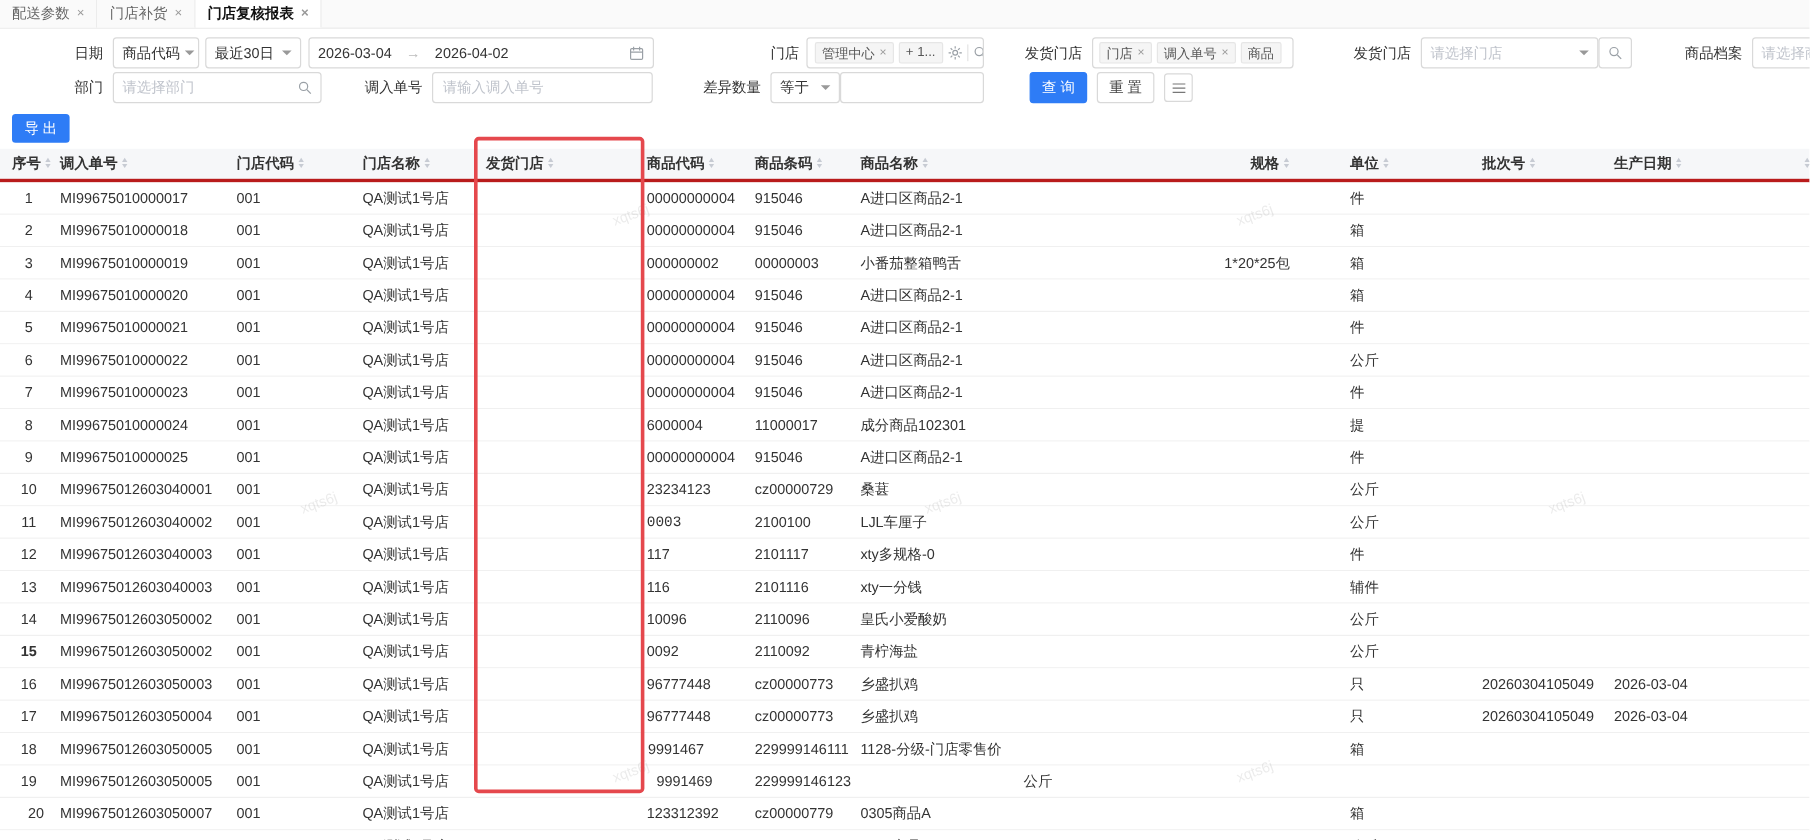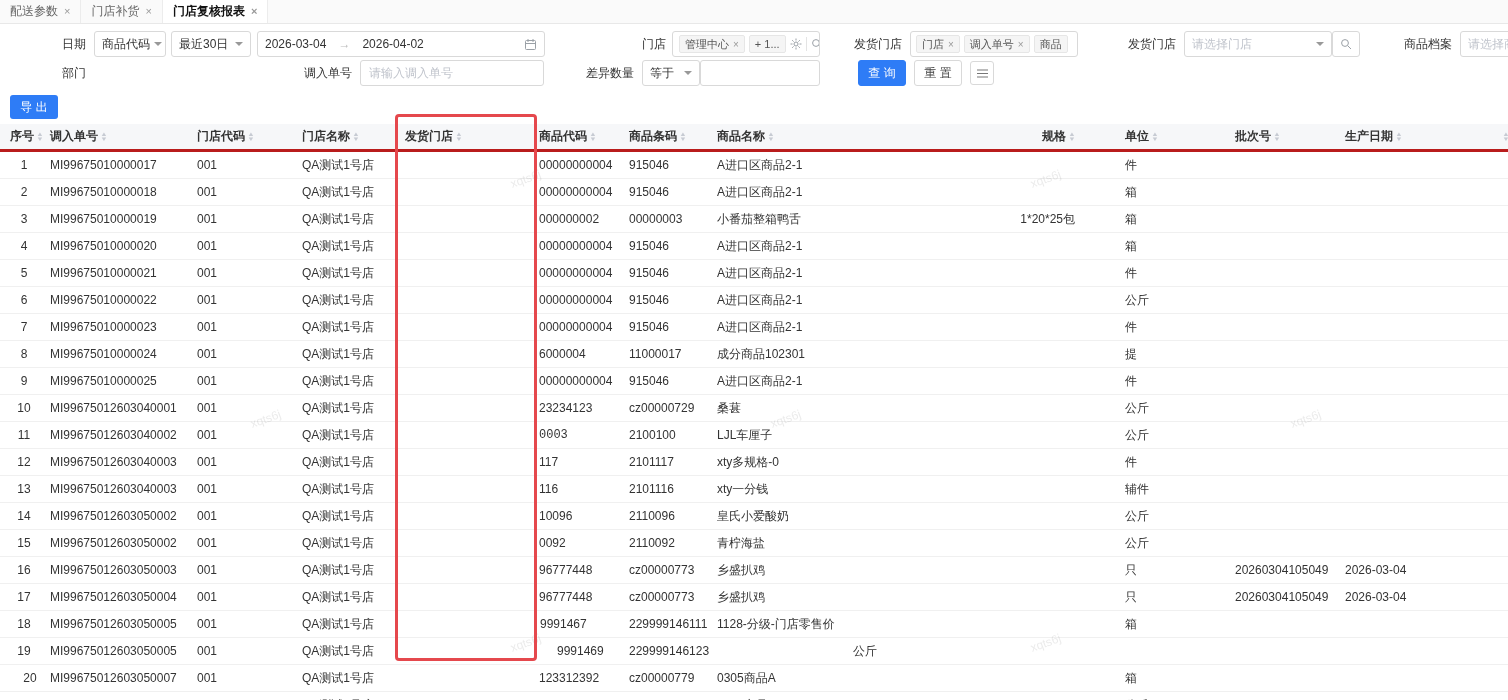--- a/index.html
+++ b/index.html
@@ -156,20 +156,29 @@
         </svg>
     </span>
   </div>
 
   <div class="flabel" style="left:1370px;top:7px;width:82px">商品档案</div>
   <div class="fbox" style="left:1460px;top:7px;width:120px">
     <span class="placeholder">请选择商品</span>
   </div>
 
   <div class="flabel" style="left:36px;top:36px;width:50px">部门</div>
+  <div class="fbox" style="left:94px;top:36px;width:174px">
+    <span class="placeholder">请选择部门</span>
+    <span class="spacer icon-svg">
+      <svg width="12" height="12" viewBox="0 0 12 12">
+          <circle cx="5" cy="5" r="3.4" fill="none" stroke="#9aa0a6"></circle>
+          <line x1="7.8" y1="7.8" x2="11" y2="11" stroke="#9aa0a6"></line>
+        </svg>
+    </span>
+  </div>
 
   <div class="flabel" style="left:272px;top:36px;width:80px">调入单号</div>
   <input class="finput" style="left: 360px; top: 36px; width: 184px;" placeholder="请输入调入单号">
 
   <div class="flabel" style="left:554px;top:36px;width:80px">差异数量</div>
   <div class="fbox" style="left:642px;top:36px;width:58px">
     <span>等于</span>
     <span class="caret-down"></span>
   </div>
   <input class="finput" style="left: 700px; top: 36px; width: 120px;" value="">
@@ -491,21 +500,21 @@
         <div class="tcell" style="width: 90px; padding-left: 2px;">10096</div>
         <div class="tcell" style="width: 88px; padding-left: 2px;">2110096</div>
         <div class="tcell" style="width: 272px; padding-left: 2px;">皇氏小爱酸奶</div>
         <div class="tcell" style="width: 128px; padding-left: 2px; padding-right: 40px; text-align: right;"></div>
         <div class="tcell" style="width: 110px; padding-left: 10px;">公斤</div>
         <div class="tcell" style="width: 110px; padding-left: 10px;"></div>
         <div class="tcell" style="width: 120px; padding-left: 10px;"></div>
         <div class="tcell" style="width: 60px; padding-left: 2px; padding-right: 6px; text-align: right;"></div>
       </div>
       <div class="trow">
-        <div class="tcell" style="width: 48px; padding-left: 0px; text-align: center;">15</div>
+        <div class="tcell" style="width: 48px; padding-left: 0px; text-align: center; font-weight: bold;">15</div>
         <div class="tcell" style="width: 147px; padding-left: 2px;">MI99675012603050002</div>
         <div class="tcell" style="width: 105px; padding-left: 2px;">001</div>
         <div class="tcell" style="width: 103px; padding-left: 2px;">QA测试1号店</div>
         <div class="tcell" style="width: 134px; padding-left: 2px;"></div>
         <div class="tcell" style="width: 90px; padding-left: 2px;">0092</div>
         <div class="tcell" style="width: 88px; padding-left: 2px;">2110092</div>
         <div class="tcell" style="width: 272px; padding-left: 2px;">青柠海盐</div>
         <div class="tcell" style="width: 128px; padding-left: 2px; padding-right: 40px; text-align: right;"></div>
         <div class="tcell" style="width: 110px; padding-left: 10px;">公斤</div>
         <div class="tcell" style="width: 110px; padding-left: 10px;"></div>
@@ -556,21 +565,21 @@
         <div class="tcell" style="width: 110px; padding-left: 10px;"></div>
         <div class="tcell" style="width: 120px; padding-left: 10px;"></div>
         <div class="tcell" style="width: 60px; padding-left: 2px; padding-right: 6px; text-align: right;"></div>
       </div>
       <div class="trow">
         <div class="tcell" style="width: 48px; padding-left: 0px; text-align: center;">19</div>
         <div class="tcell" style="width: 147px; padding-left: 2px;">MI99675012603050005</div>
         <div class="tcell" style="width: 105px; padding-left: 2px;">001</div>
         <div class="tcell" style="width: 103px; padding-left: 2px;">QA测试1号店</div>
         <div class="tcell" style="width: 134px; padding-left: 2px;"></div>
-        <div class="tcell" style="width: 90px; padding-left: 20px;">9991469</div>
+        <div class="tcell" style="width: 90px; padding-left: 10px;">9991469</div>
         <div class="tcell" style="width: 88px; padding-left: 2px;">229999146123</div>
         <div class="tcell" style="width: 128px; padding-left: 2px; padding-right: 40px; text-align: right;"></div>
         <div class="tcell" style="width: 110px; padding-left: 10px;">公斤</div>
         <div class="tcell" style="width: 110px; padding-left: 10px;"></div>
         <div class="tcell" style="width: 120px; padding-left: 10px;"></div>
         <div class="tcell" style="width: 60px; padding-left: 2px; padding-right: 6px; text-align: right;"></div>
       </div>
       <div class="trow">
         <div class="tcell" style="width: 48px; padding-left: 12px; text-align: center;">20</div>
         <div class="tcell" style="width: 147px; padding-left: 2px;">MI99675012603050007</div>

